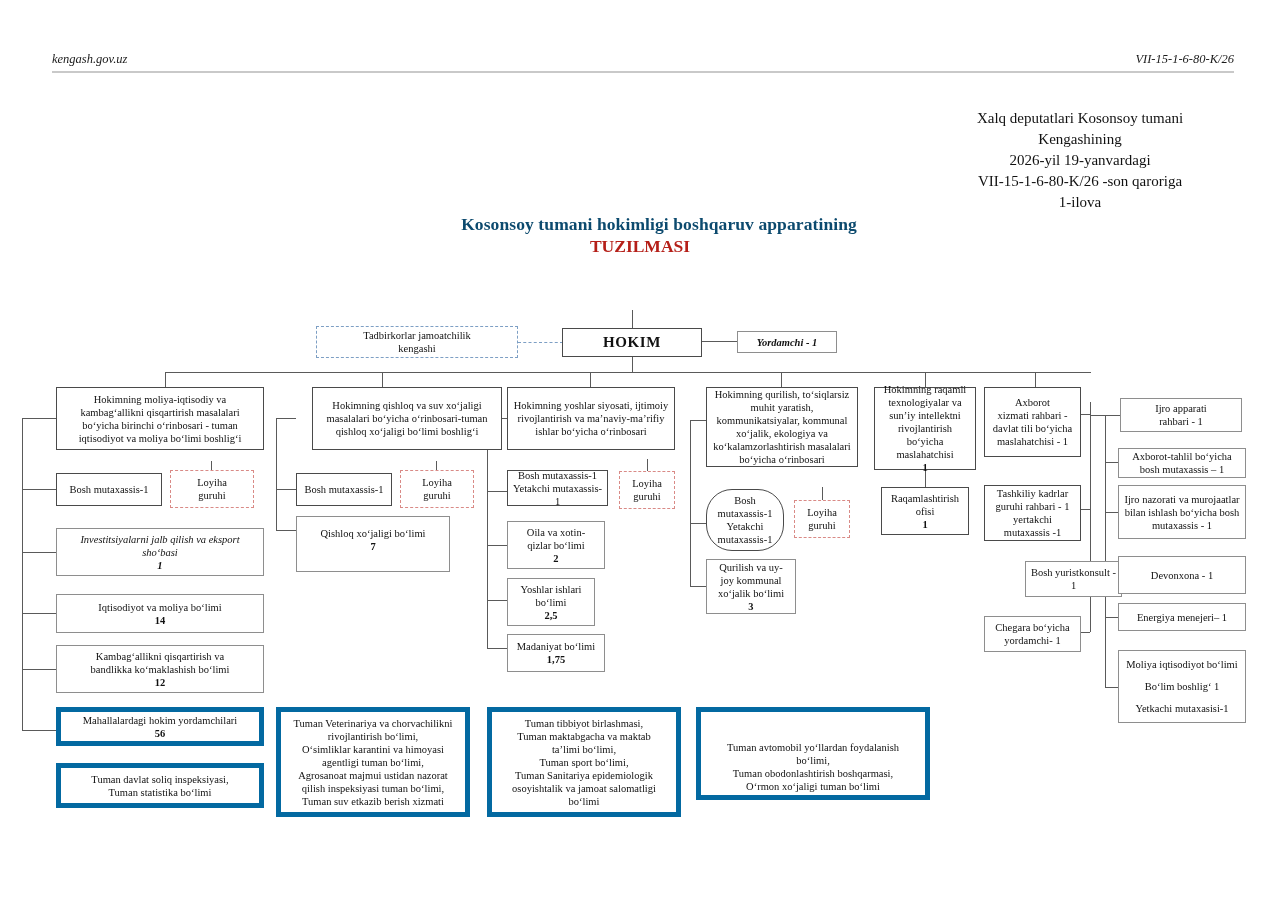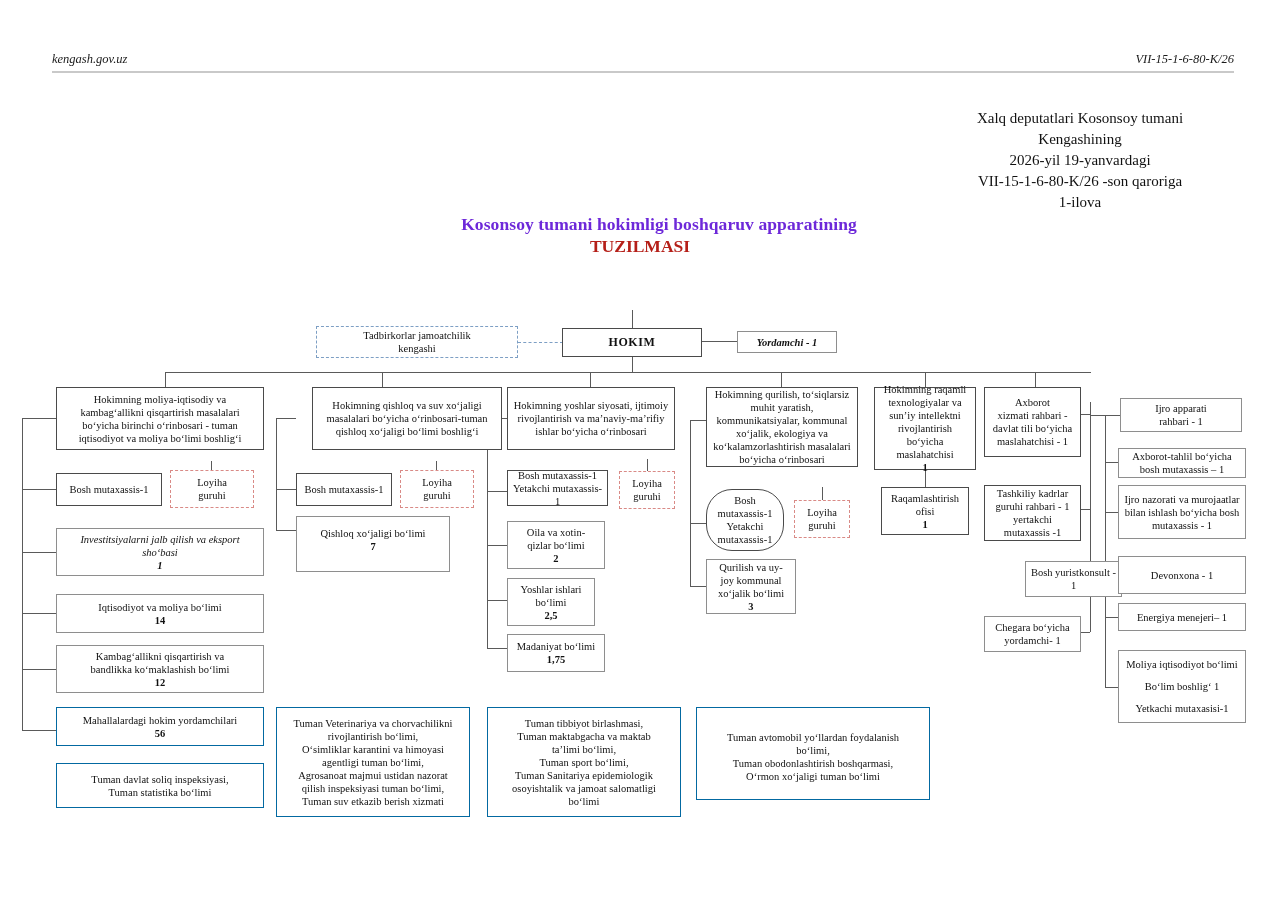--- a/index.html
+++ b/index.html
@@ -16,30 +16,30 @@
   .hdr .l{left:0;}
   .hdr .r{right:0;}
   .hdr .rule{position:absolute;left:0;right:0;top:19px;height:2px;background:#c9c9c9;}
 
   
   .approve{position:absolute;left:900px;top:108px;width:360px;text-align:center;
            font-size:15px;line-height:21px;color:#111;}
 
   
   .title{position:absolute;left:0;right:0;top:214px;text-align:center;}
-  .title .t1{font-size:17.5px;font-weight:bold;color:#6d28d9;letter-spacing:.1px;padding-left:38px;}
+  .title .t1{font-size:17.5px;font-weight:bold;color:#0c4a6e;letter-spacing:.1px;padding-left:38px;}
   .title .t2{font-size:17.5px;font-weight:bold;color:#b51f18;margin-top:1px;}
 
   
   .node{position:absolute;box-sizing:border-box;display:flex;align-items:center;
         justify-content:center;text-align:center;padding:2px 4px;background:#fff;
         font-size:10.5px;line-height:13px;}
   .b-solid{border:1.4px solid #4a4a4a;}
   .b-thin{border:1px solid #8e8e8e;}
-  .b-blue{border:1px solid #0369a1;}
+  .b-blue{border:5px solid #0369a1;}
   .b-dash-blue{border:1.3px dashed #7d9fc4;}
   .b-dash-red{border:1.3px dashed #d98a86;}
   .bold{font-weight:bold;}
   .ital{font-style:italic;font-weight:bold;}
 
   
   .ln{position:absolute;background:#5a5a5a;}
   .h{height:1.2px;}
   .v{width:1.2px;}
   .dln{position:absolute;border-top:1.3px dashed #7d9fc4;height:0;}
@@ -133,21 +133,21 @@
   <div class="ln h" style="left:1105px;top:687px;width:15px;"></div>
 
 
   <div class="node b-dash-blue" style="left:316px;top:326px;width:202px;height:32px;">
     <div>
       <div>Tadbirkorlar jamoatchilik</div>
       <div>kengashi</div>
     </div>
   </div>
 
-  <div class="node b-solid bold" style="left:562px;top:328px;width:140px;height:29px;font-size:12px;letter-spacing:.6px;">HOKIM</div>
+  <div class="node b-solid bold" style="left:562px;top:328px;width:140px;height:29px;font-size:15px;letter-spacing:.6px;">HOKIM</div>
 
   <div class="node b-thin ital" style="left:737px;top:331px;width:100px;height:22px;font-size:10.5px;">Yordamchi - 1</div>
 
   <div class="node b-solid" style="left:56px;top:387px;width:208px;height:63px;">Hokimning moliya-iqtisodiy va kambag‘allikni qisqartirish masalalari bo‘yicha birinchi o‘rinbosari - tuman iqtisodiyot va moliya bo‘limi boshlig‘i</div>
 
   <div class="node b-solid" style="left:56px;top:473px;width:106px;height:33px;">Bosh mutaxassis-1</div>
 
   <div class="node b-dash-red" style="left:170px;top:470px;width:84px;height:38px;">
     <div>
       <div>Loyiha</div>
@@ -293,21 +293,21 @@
 
   <div class="node b-thin" style="left:706px;top:559px;width:90px;height:55px;">
     <div>
       <div>Qurilish va uy-</div>
       <div>joy kommunal</div>
       <div>xo‘jalik bo‘limi</div>
       <div class="bold">3</div>
     </div>
   </div>
 
-  <div class="node b-blue" style="left:696px;top:707px;width:234px;height:93px;align-items:center;padding-top:8px;">
+  <div class="node b-blue" style="left:696px;top:707px;width:234px;height:93px;align-items:flex-end;padding-top:8px;">
     <div>
       <div>Tuman avtomobil yo‘llardan foydalanish</div>
       <div>bo‘limi,</div>
       <div>Tuman obodonlashtirish boshqarmasi,</div>
       <div>O‘rmon xo‘jaligi tuman bo‘limi</div>
     </div>
   </div>
 
   <div class="node b-solid" style="left:874px;top:387px;width:102px;height:83px;">
     <div>

